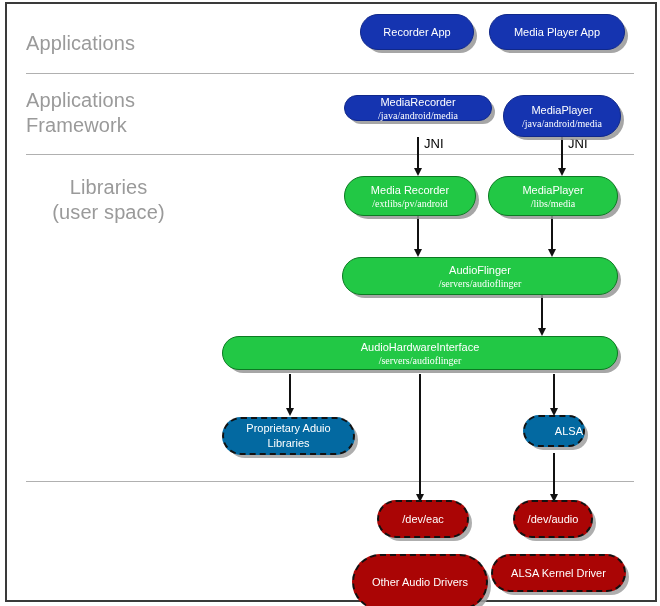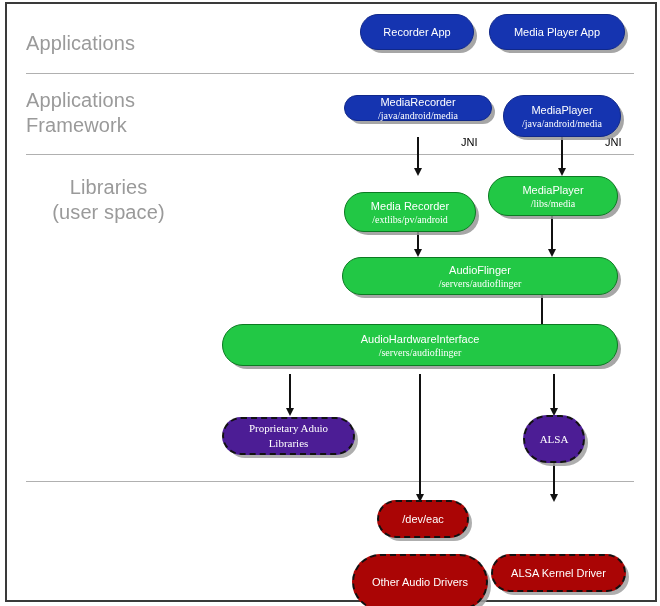--- a/index.html
+++ b/index.html
@@ -71,24 +71,23 @@
     background: #1534b0;
     border: 1px solid #10288a;
     box-shadow: 4px 4px 0px -1px rgba(150,150,150,0.85);
   }
   .node.green {
     background: #22c845;
     border: 1px solid #0c7a22;
     box-shadow: 4px 4px 0px -1px rgba(150,150,150,0.85);
   }
   .node.green-dashed {
-    background: #4c1d95;
+    background: #0369a1;
     border: 2px dashed #111111;
     box-shadow: 4px 4px 0px -1px rgba(160,160,160,0.85);
-    font-family: Liberation Serif, serif;
   }
   .node.red-dashed {
     background: #aa0505;
     border: 2px dashed #111111;
     box-shadow: 4px 4px 0px -1px rgba(160,160,160,0.85);
   }
   
   .conn {
     position: absolute;
     width: 2px;
@@ -99,25 +98,24 @@
     position: absolute;
     width: 0;
     height: 0;
     border-left: 4.5px solid transparent;
     border-right: 4.5px solid transparent;
     border-top: 8px solid #111111;
     z-index: 2;
   }
   .edge-label {
     position: absolute;
-    font-size: 11px;
+    font-size: 13px;
     color: #000000;
     z-index: 2;
     white-space: nowrap;
-    margin-left: 37px;
   }
 </style>
 </head>
 <body>
 
 <div id="diagram-root">
 
   <div class="frame"></div>
 
   <div class="divider" style="left:26px; top:73px; width:608px;"></div>
@@ -173,53 +171,56 @@
   <div class="node blue" style="left:344px; top:95px; width:148px; height:26px;">
     <div class="ttl">MediaRecorder</div>
     <div class="sub">/java/android/media</div>
   </div>
 
   <div class="node blue" style="left:503px; top:95px; width:118px; height:42px;">
     <div class="ttl">MediaPlayer</div>
     <div class="sub">/java/android/media</div>
   </div>
 
-  <div class="node green" style="left:344px; top:176px; width:132px; height:40px;margin-top:16px;">
+  <div class="node green" style="left:344px; top:176px; width:132px; height:40px;">
     <div class="ttl">Media Recorder</div>
     <div class="sub">/extlibs/pv/android</div>
   </div>
 
   <div class="node green" style="left:488px; top:176px; width:130px; height:40px;">
     <div class="ttl">MediaPlayer</div>
     <div class="sub">/libs/media</div>
   </div>
 
   <div class="node green" style="left:342px; top:257px; width:276px; height:38px;">
     <div class="ttl">AudioFlinger</div>
     <div class="sub">/servers/audioflinger</div>
   </div>
 
-  <div class="node green" style="left:222px; top:324px; width:396px; height:42px;text-align:right;">
+  <div class="node green" style="left:222px; top:336px; width:396px; height:34px;text-align:right;">
     <div class="ttl">AudioHardwareInterface</div>
     <div class="sub">/servers/audioflinger</div>
   </div>
 
   <div class="node green-dashed" style="left:222px; top:417px; width:133px; height:38px;">
     <div class="ttl two">Proprietary Aduio
 Libraries</div>
   </div>
 
-  <div class="node green-dashed" style="left:523px; top:415px; width:62px; height:48px;">
+  <div class="node green-dashed" style="left:523px; top:415px; width:62px; height:32px;align-items:flex-end;">
     <div class="ttl">ALSA</div>
   </div>
 
   <div class="node red-dashed" style="left:377px; top:500px; width:92px; height:38px;">
     <div class="ttl">/dev/eac</div>
   </div>
 
+  <div class="node red-dashed" style="left:513px; top:500px; width:80px; height:38px;">
+    <div class="ttl">/dev/audio</div>
+  </div>
 
   <div class="node red-dashed" style="left:352px; top:554px; width:136px; height:56px;">
     <div class="ttl">Other Audio Drivers</div>
   </div>
 
   <div class="node red-dashed" style="left:491px; top:554px; width:135px; height:38px;">
     <div class="ttl">ALSA Kernel Driver</div>
   </div>
 
 </div>

